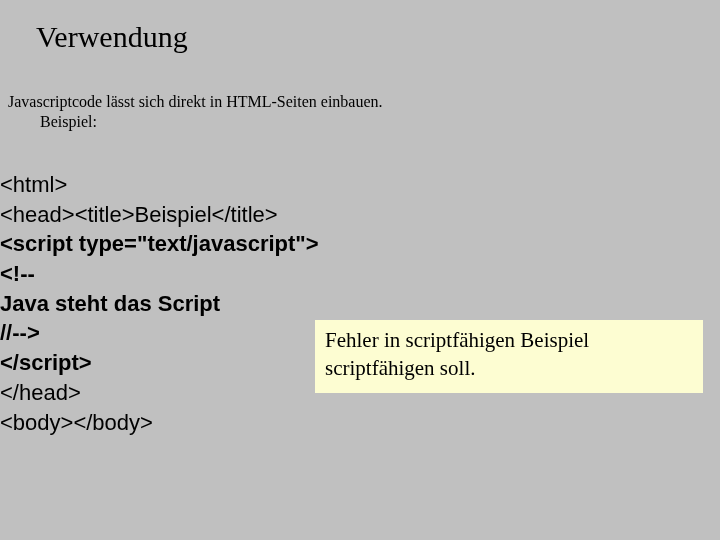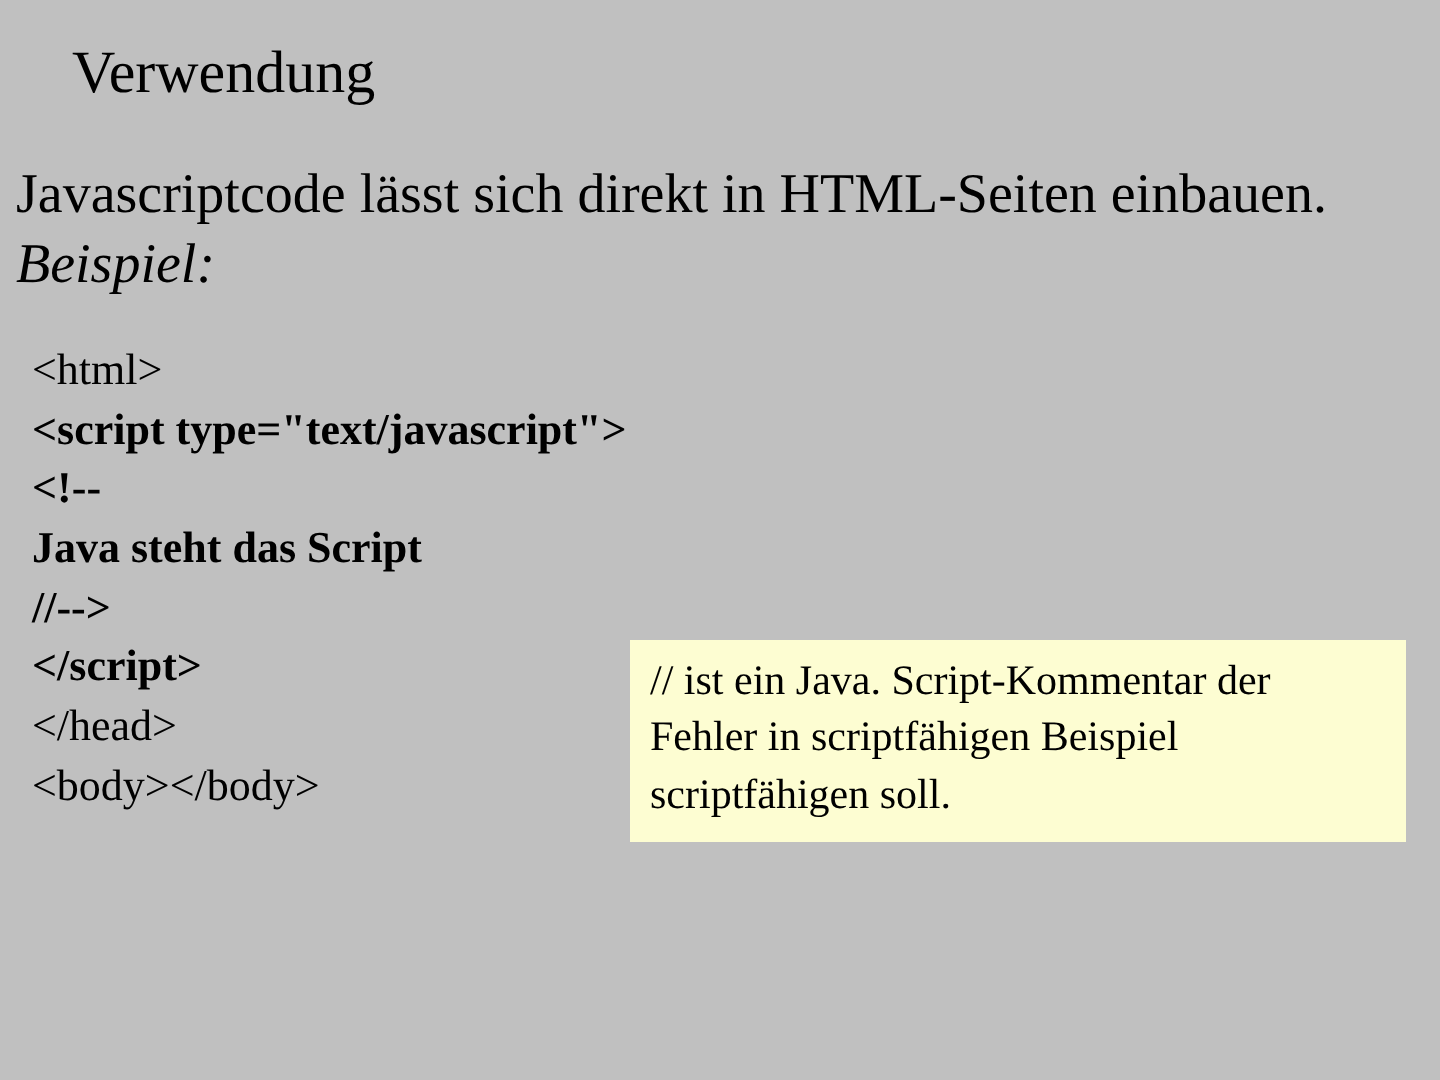--- a/index.html
+++ b/index.html
@@ -21,34 +21,34 @@
   .title {
     position: absolute;
     left: 36px;
     top: 20px;
     font-size: 30px;
     font-weight: normal;
   }
   .intro {
     position: absolute;
     left: 8px;
-    top: 80px;
-    font-size: 28px;
+    top: 92px;
+    font-size: 16px;
     line-height: 1.25;
   }
   .example-label {
-    font-style: italic;
+    margin-left: 32px;
   }
   .code-block {
     position: absolute;
-    left: 16px;
+    left: 0;
     top: 170px;
     font-size: 22px;
     line-height: 1.35;
-    font-family: Liberation Serif, serif;
+    font-family: Liberation Sans, sans-serif;
   }
   .code-block .bold {
     font-weight: bold;
   }
   .note-box {
     position: absolute;
     left: 315px;
     top: 320px;
     width: 388px;
     background: #fdfdd2;
@@ -65,30 +65,28 @@
 
   <div class="title">Verwendung</div>
 
   <div class="intro">
     <div>Javascriptcode lässt sich direkt in HTML-Seiten einbauen.</div>
     <div class="example-label">Beispiel:</div>
   </div>
 
   <div class="code-block">
     <div>&lt;html&gt;</div>
+    <div>&lt;head&gt;&lt;title&gt;Beispiel&lt;/title&gt;</div>
     <div class="bold">&lt;script type="text/javascript"&gt;</div>
     <div class="bold">&lt;!--</div>
     <div class="bold">Java steht das Script</div>
     <div class="bold">//--&gt;</div>
     <div class="bold">&lt;/script&gt;</div>
     <div>&lt;/head&gt;</div>
     <div>&lt;body&gt;&lt;/body&gt;</div>
   </div>
 
   <div class="note-box">
-    <div>
-      <span class="bold">//</span><span> ist ein Java. Script-Kommentar der</span>
-    </div>
     <div>Fehler in scriptfähigen Beispiel</div>
     <div>scriptfähigen soll.</div>
   </div>
 
 </div>
 
 </body></html>

